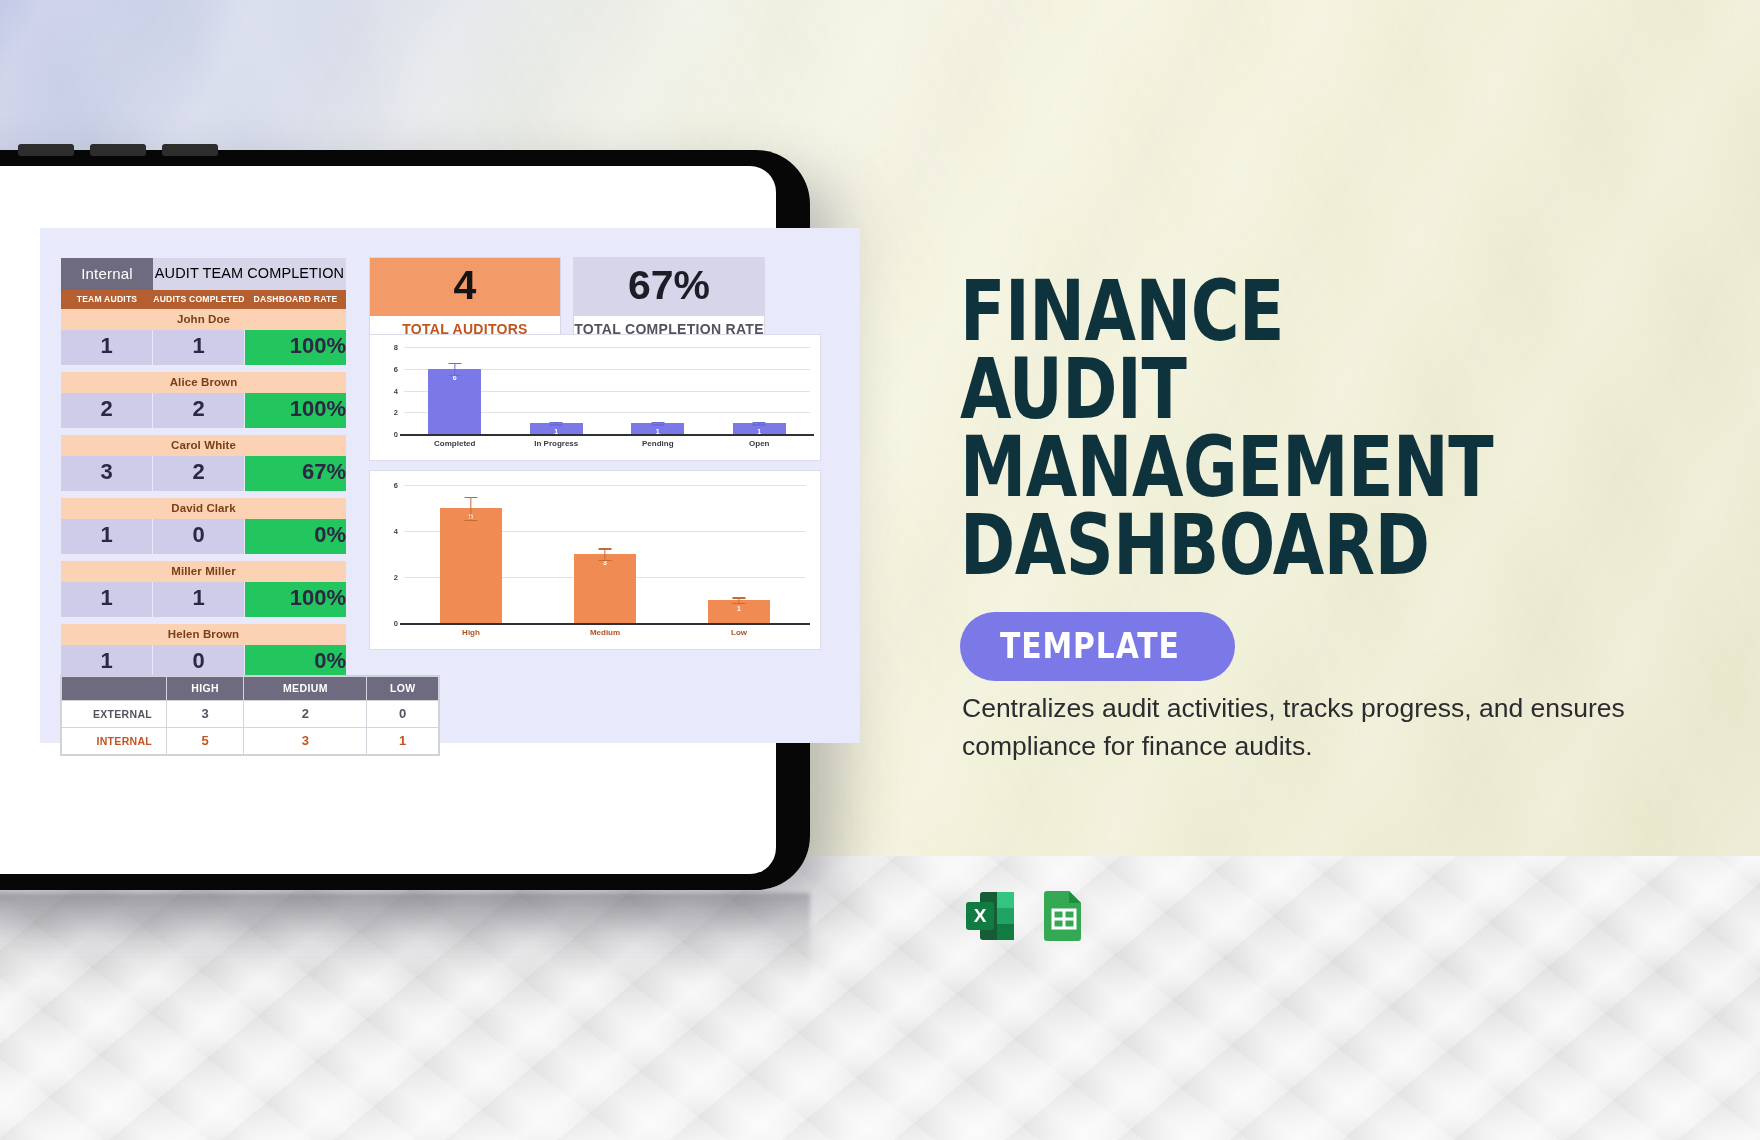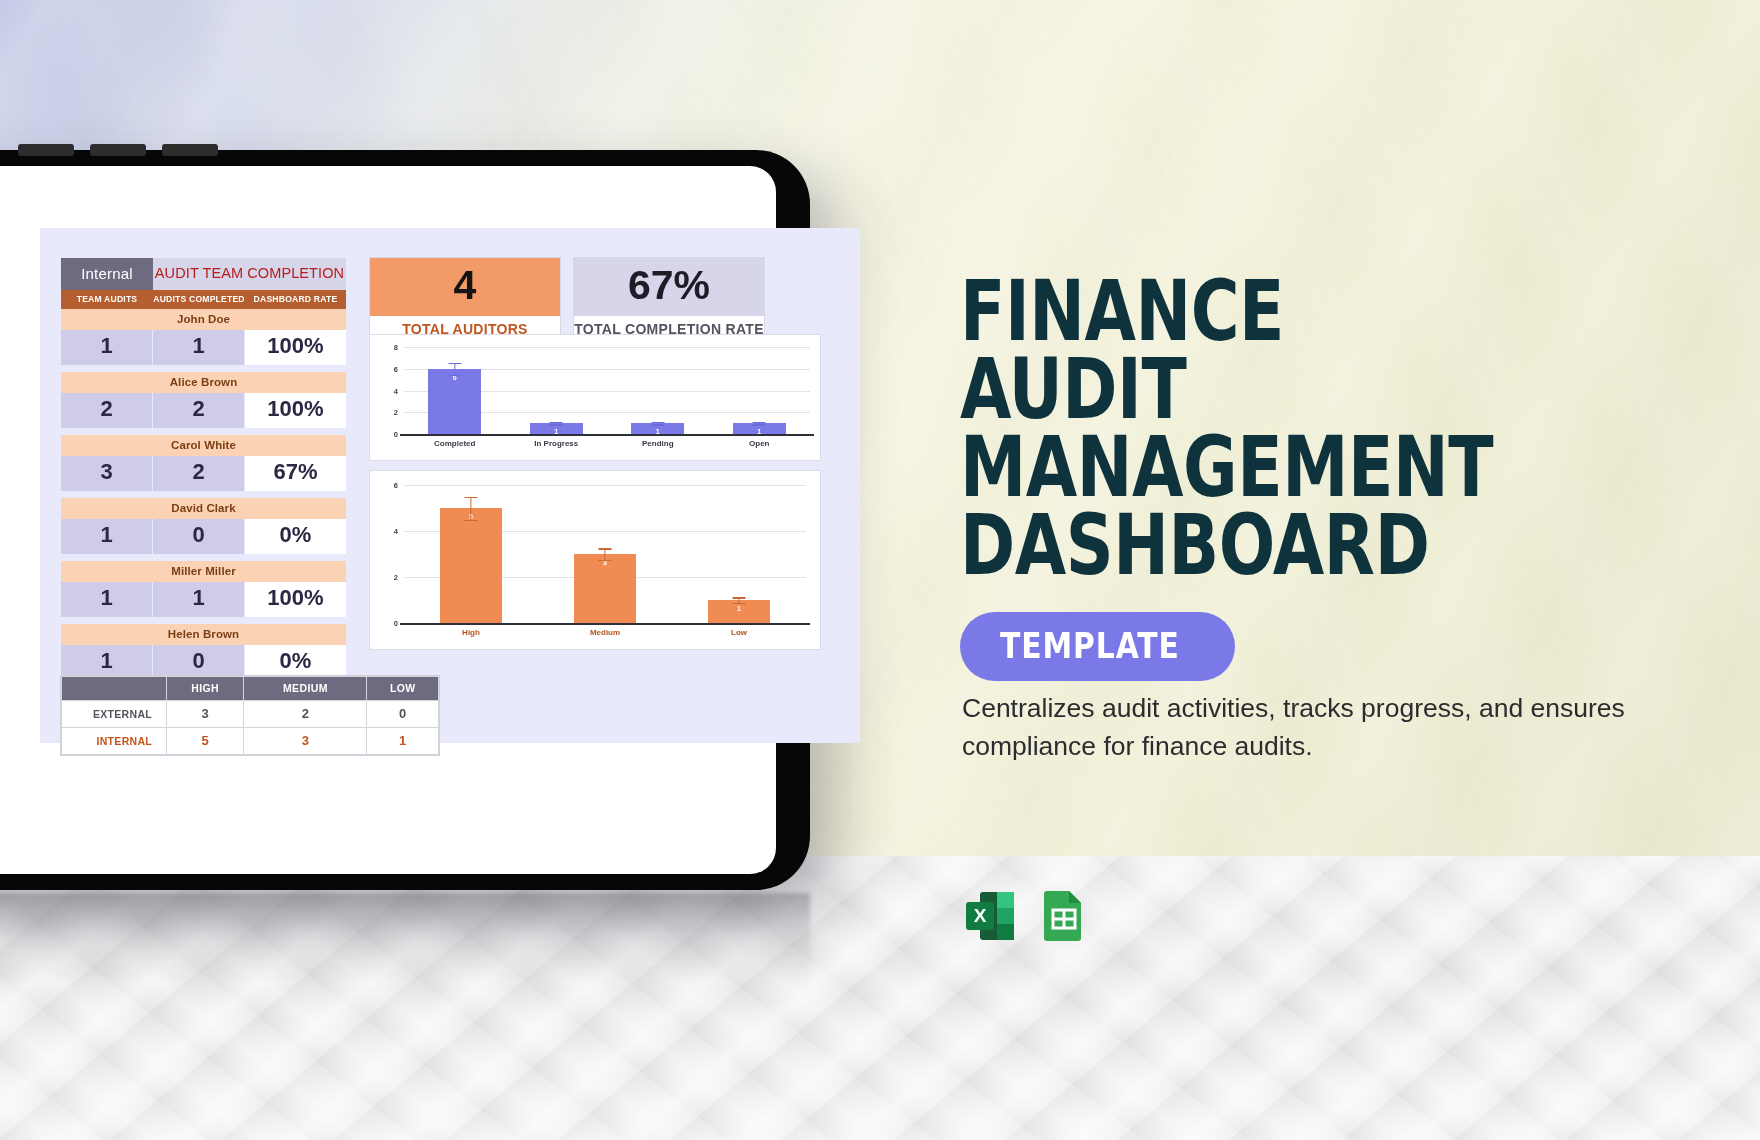--- a/index.html
+++ b/index.html
@@ -88,21 +88,21 @@
     position:absolute; left: 21px; top: 30px; width: 285px;
     border-collapse: separate; border-spacing: 0;
   }
   .tt-top { display:flex; }
   .tt-internal {
     width: 92px; background:#6e6b80; color:#ffffff;
     font-size: 15px; text-align:center; padding: 7px 0 8px;
     letter-spacing: .2px;
   }
   .tt-title {
-    flex:1; background:#d7d5ea; color:#b91c1c;
+    flex:1; background:#d7d5ea; color:#000000;
     font-size: 14.5px; text-align:center; padding: 7px 0 0;
     letter-spacing: .1px;
   }
   .tt-subhead { display:flex; background:#b55f30; }
   .tt-subhead div {
     color:#ffffff; font-size: 8.6px; font-weight:bold; text-align:center;
     padding: 4px 0 5px; letter-spacing:.2px;
   }
   .c1 { width: 92px; }
   .c2 { width: 92px; }
@@ -111,21 +111,21 @@
   .tt-name {
     background:#fcd2b4; color:#7b3f16; font-size: 11.5px; font-weight:bold;
     text-align:center; padding: 4px 0 5px; letter-spacing:.1px;
   }
   .tt-row { display:flex; margin-bottom: 7px; }
   .tt-row div {
     color:#2b2744; font-size: 22px; font-weight:bold; text-align:center;
     padding: 3px 0 6px; background:#cfccea;
     border-right: 1px solid #e8e9fb;
   }
-  .tt-row div:last-child { background:#ffffff; border-right:none; }
+  .tt-row div:last-child { background:#22c55e; border-right:none;text-align:right; }
   .tt-block { margin-bottom: 0; }
 
   
   .sev-table {
     position:absolute; left: 21px; top: 448px; width: 378px;
     border-collapse: collapse; background:#ffffff;
     box-shadow: 0 0 0 1px #cfcfd8;
   }
   .sev-table th, .sev-table td {
     border: 1px solid #d4d4dc; font-size: 10.5px; font-weight: bold;

